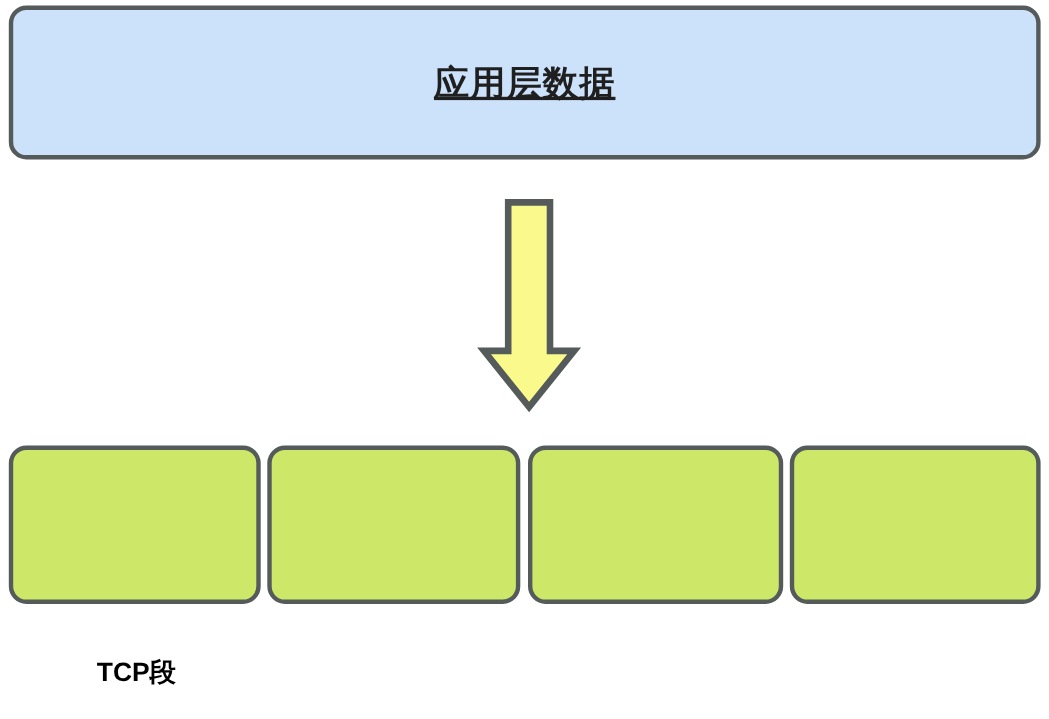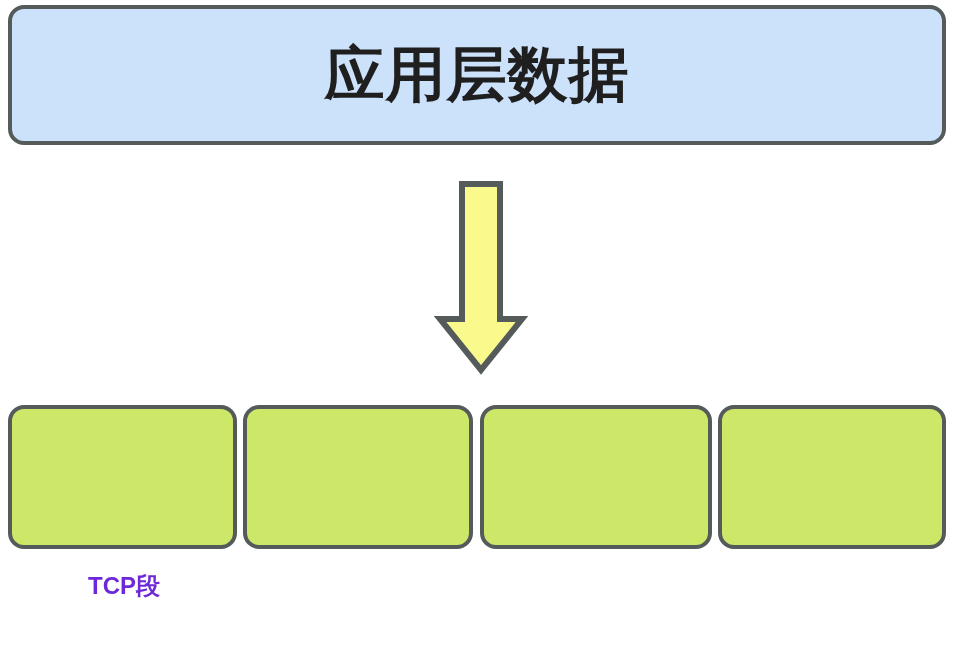--- a/index.html
+++ b/index.html
@@ -33,26 +33,27 @@
     height: 140px;
     box-sizing: border-box;
     background: #cce1fa;
     border: 4px solid #555b5b;
     border-radius: 16px;
     display: flex;
     align-items: center;
     justify-content: center;
   }
   .app-box-label {
-    font-size: 60px;
+    font-size: 32px;
     font-weight: bold;
     color: #1f1f1f;
     letter-spacing: 1px;
     line-height: 1;
     white-space: nowrap;
+    text-decoration: underline;
   }
 
   
   .arrow-wrap {
     position: absolute;
     left: 430px;
     top: 180px;
     width: 100px;
     height: 196px;
   }
@@ -92,24 +93,24 @@
   }
   .segment.s1 { left: 8px;   width: 229px; }
   .segment.s2 { left: 243px; width: 230px; }
   .segment.s3 { left: 480px; width: 232px; }
   .segment.s4 { left: 718px; width: 228px; }
 
   
   .segment-caption {
     position: absolute;
     left: 88px;
-    top: 574px;
+    top: 600px;
     font-size: 24px;
     font-weight: bold;
-    color: #6d28d9;
+    color: #000000;
     line-height: 1;
     white-space: nowrap;
     text-align: right;
   }
 </style>
 </head>
 <body>
 
 <div id="diagram-canvas">
 

